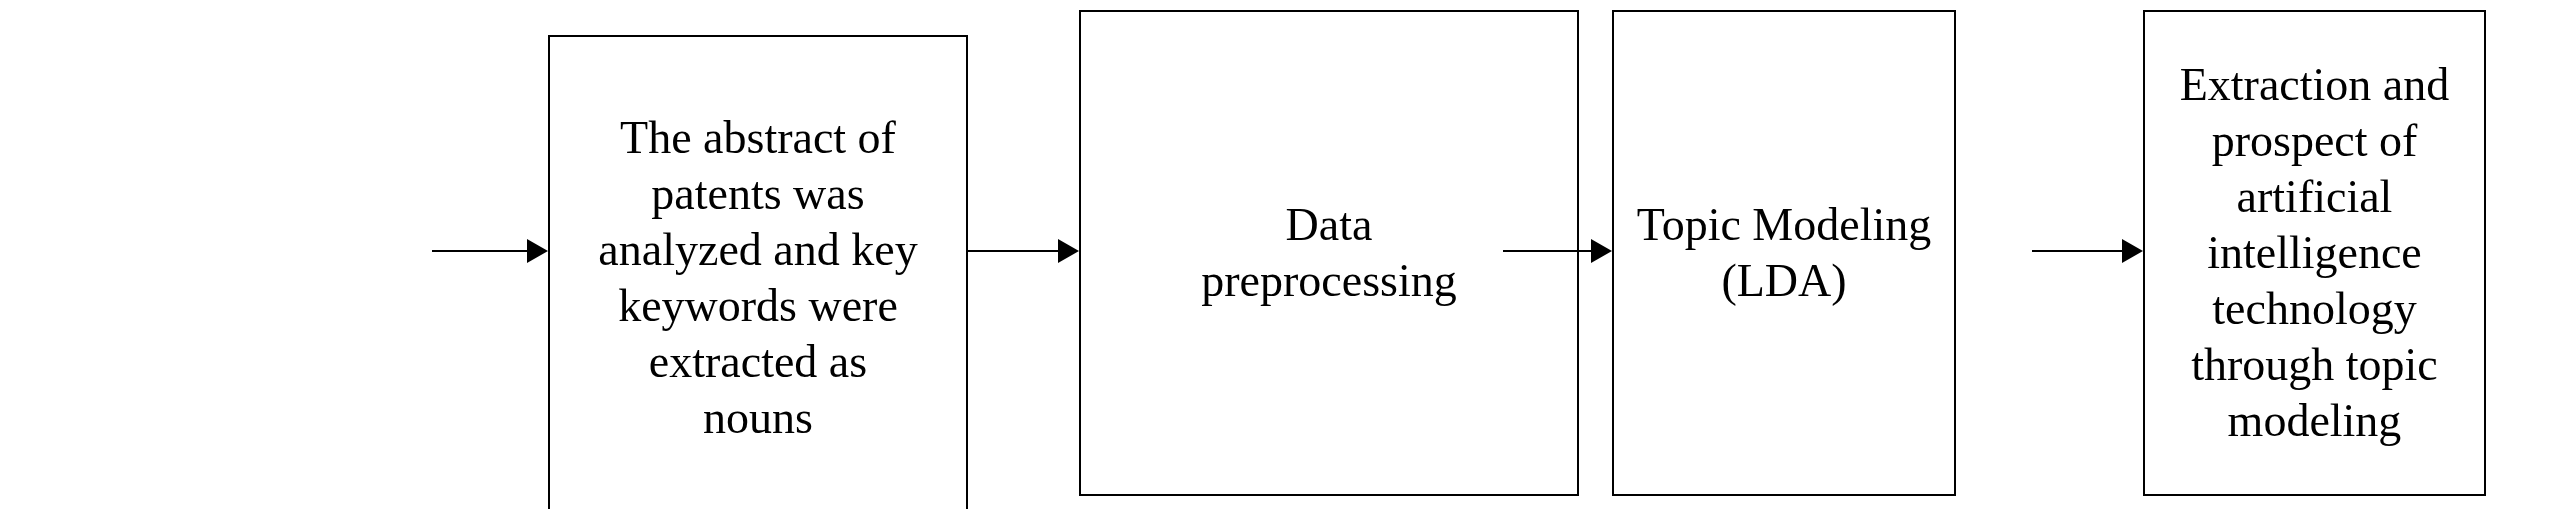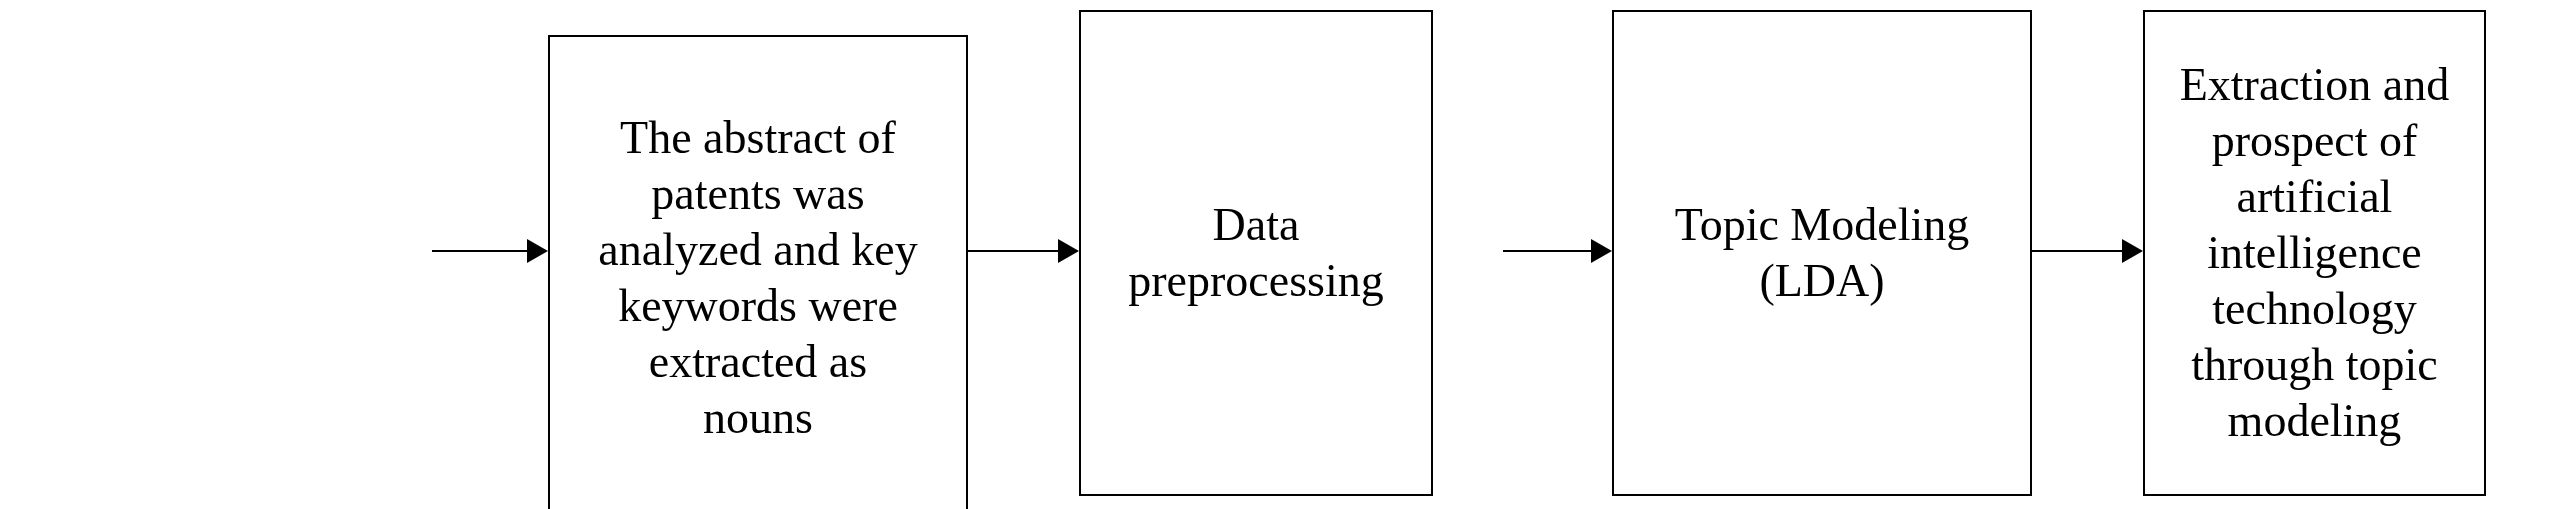--- a/index.html
+++ b/index.html
@@ -29,22 +29,22 @@
     font-family: "Liberation Serif", "DejaVu Serif", serif;
     font-size: 46px;
     line-height: 56px;
     color: #000000;
     text-align: center;
     white-space: pre-line;
     padding: 0 4.2px;
   }
   .box-1 { left: 9.8px;   width: 423px; }
   .box-2 { left: 548px;  width: 420px; margin-top: 25px; }
-  .box-3 { left: 1079px; width: 354px; }
-  .box-4 { left: 1612px; width: 420px; }
+  .box-3 { left: 1079px; width: 500px; }
+  .box-4 { left: 1612px; width: 344px; }
   .box-5 { left: 2143px; width: 343px; }
 
   .arrow {
     position: absolute;
     top: 251px;
     height: 0;
   }
   .arrow-line {
     position: absolute;
     left: 0;

